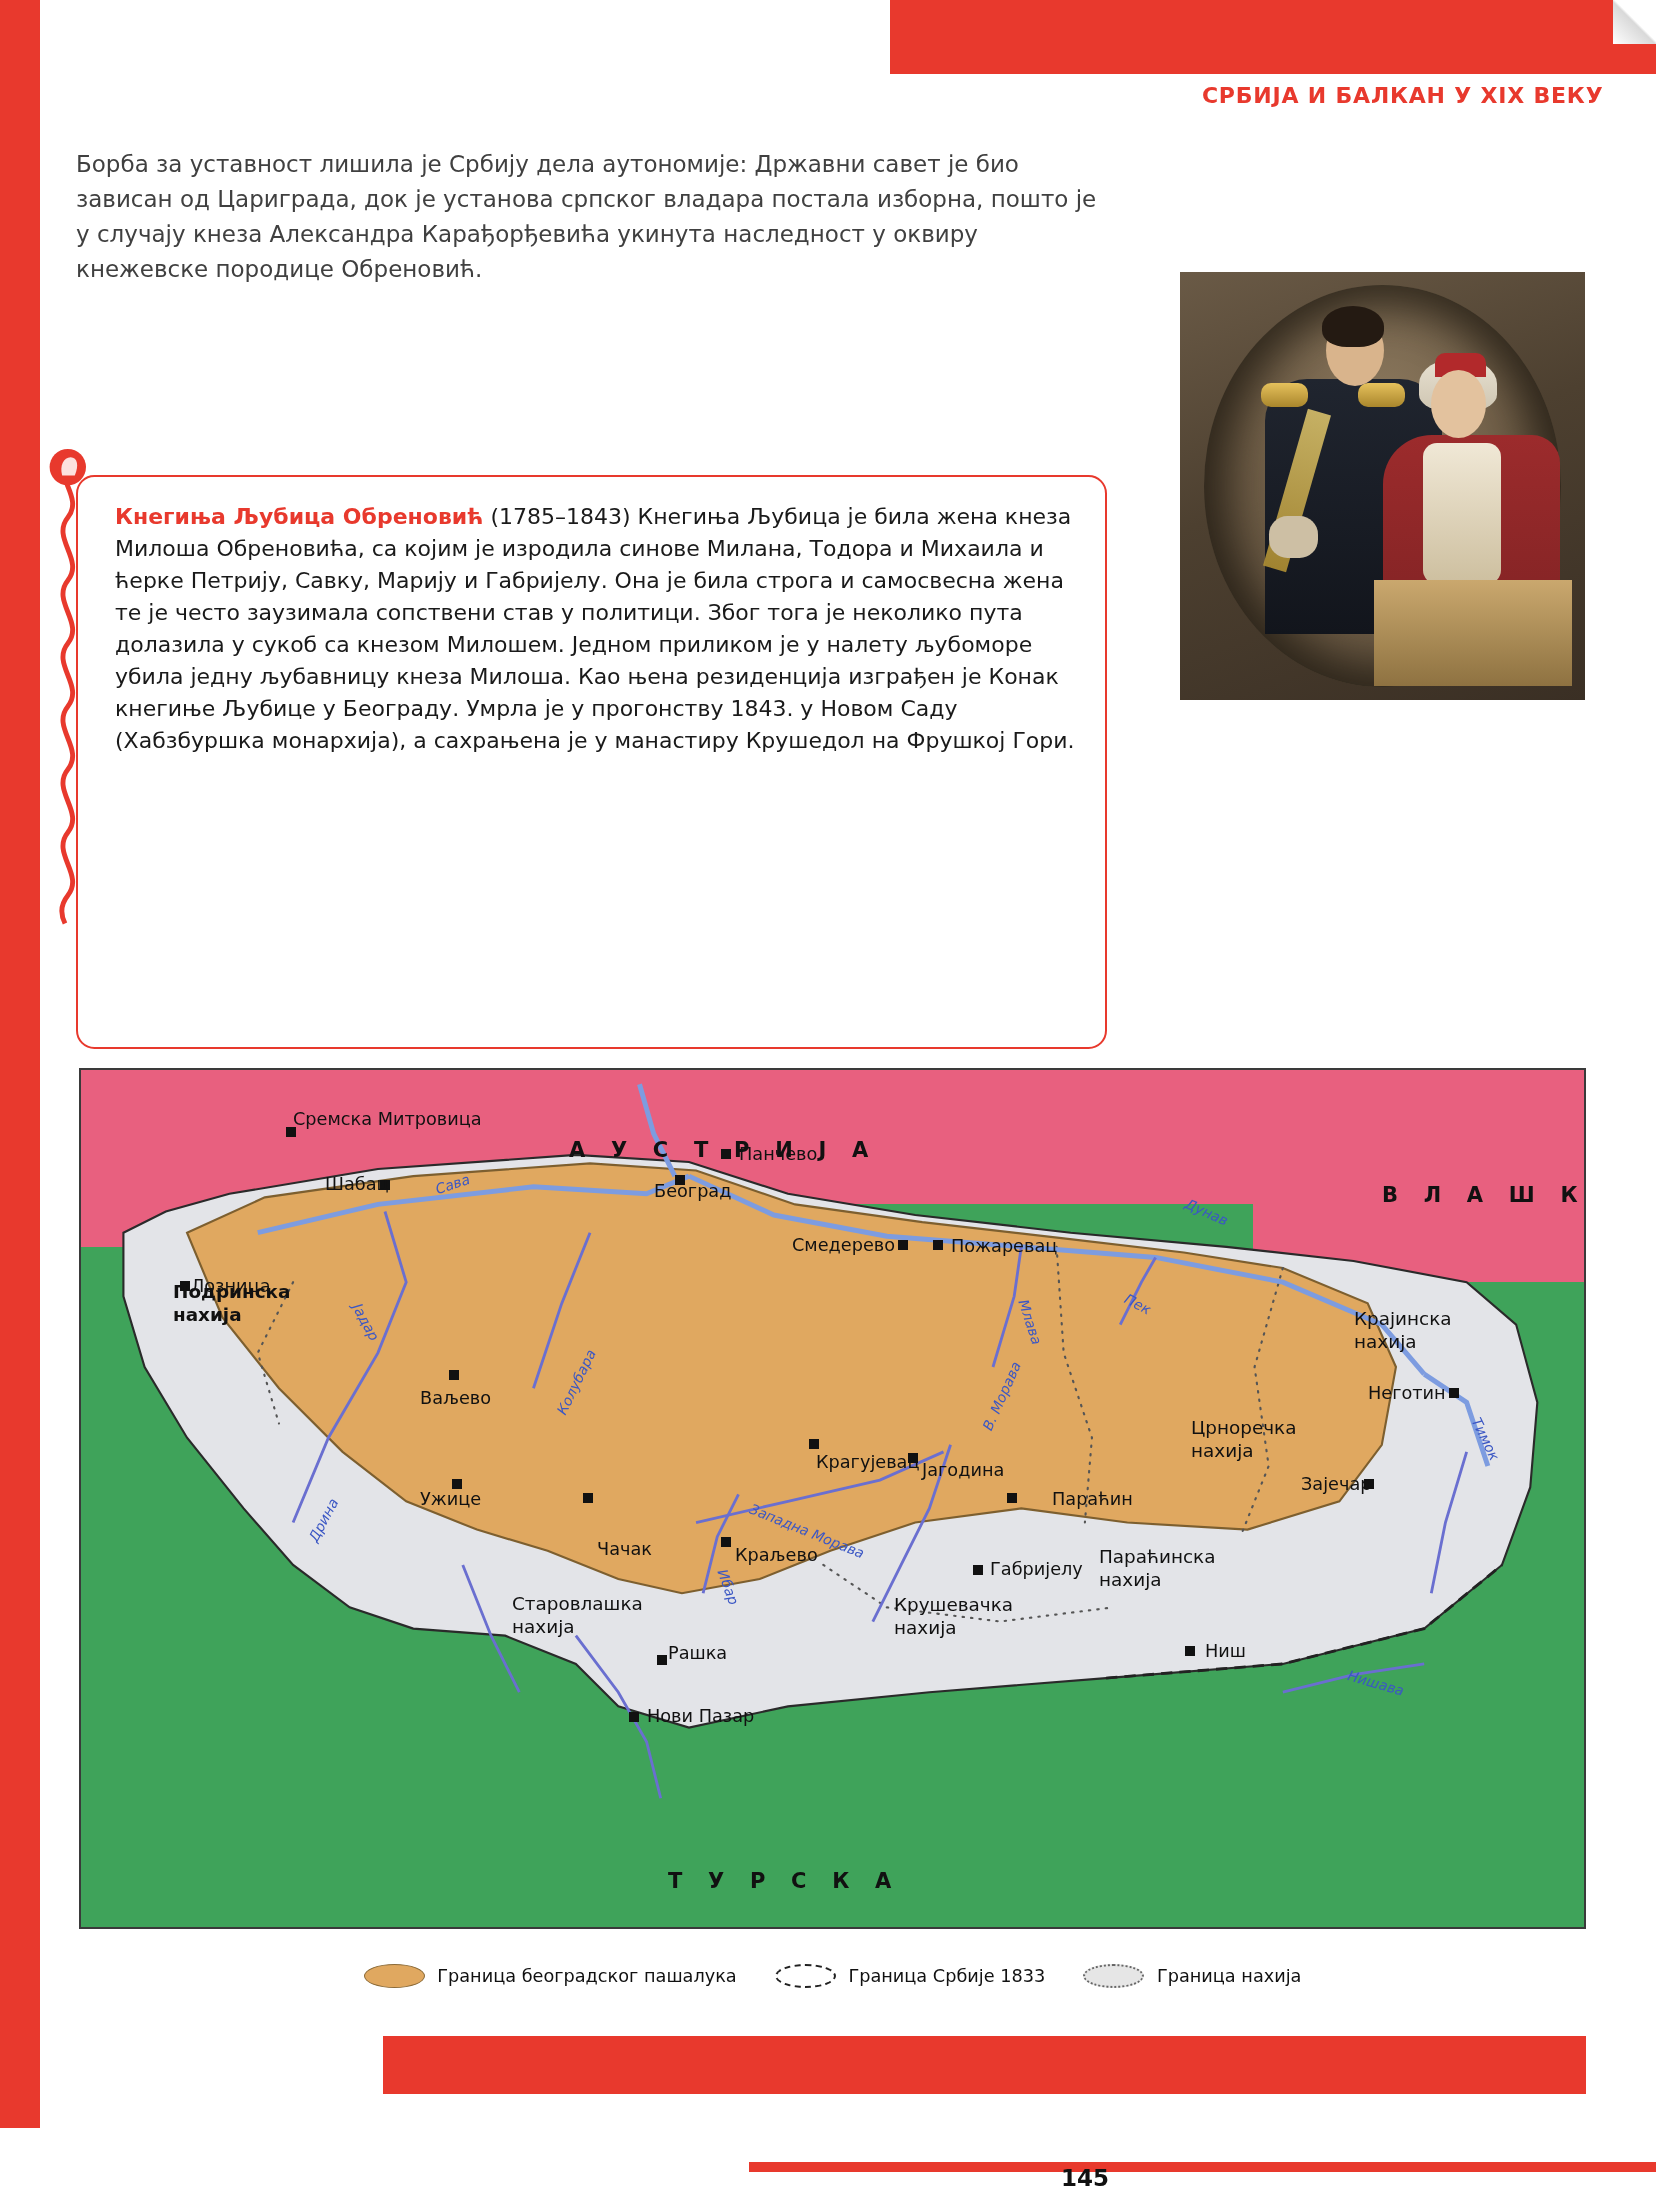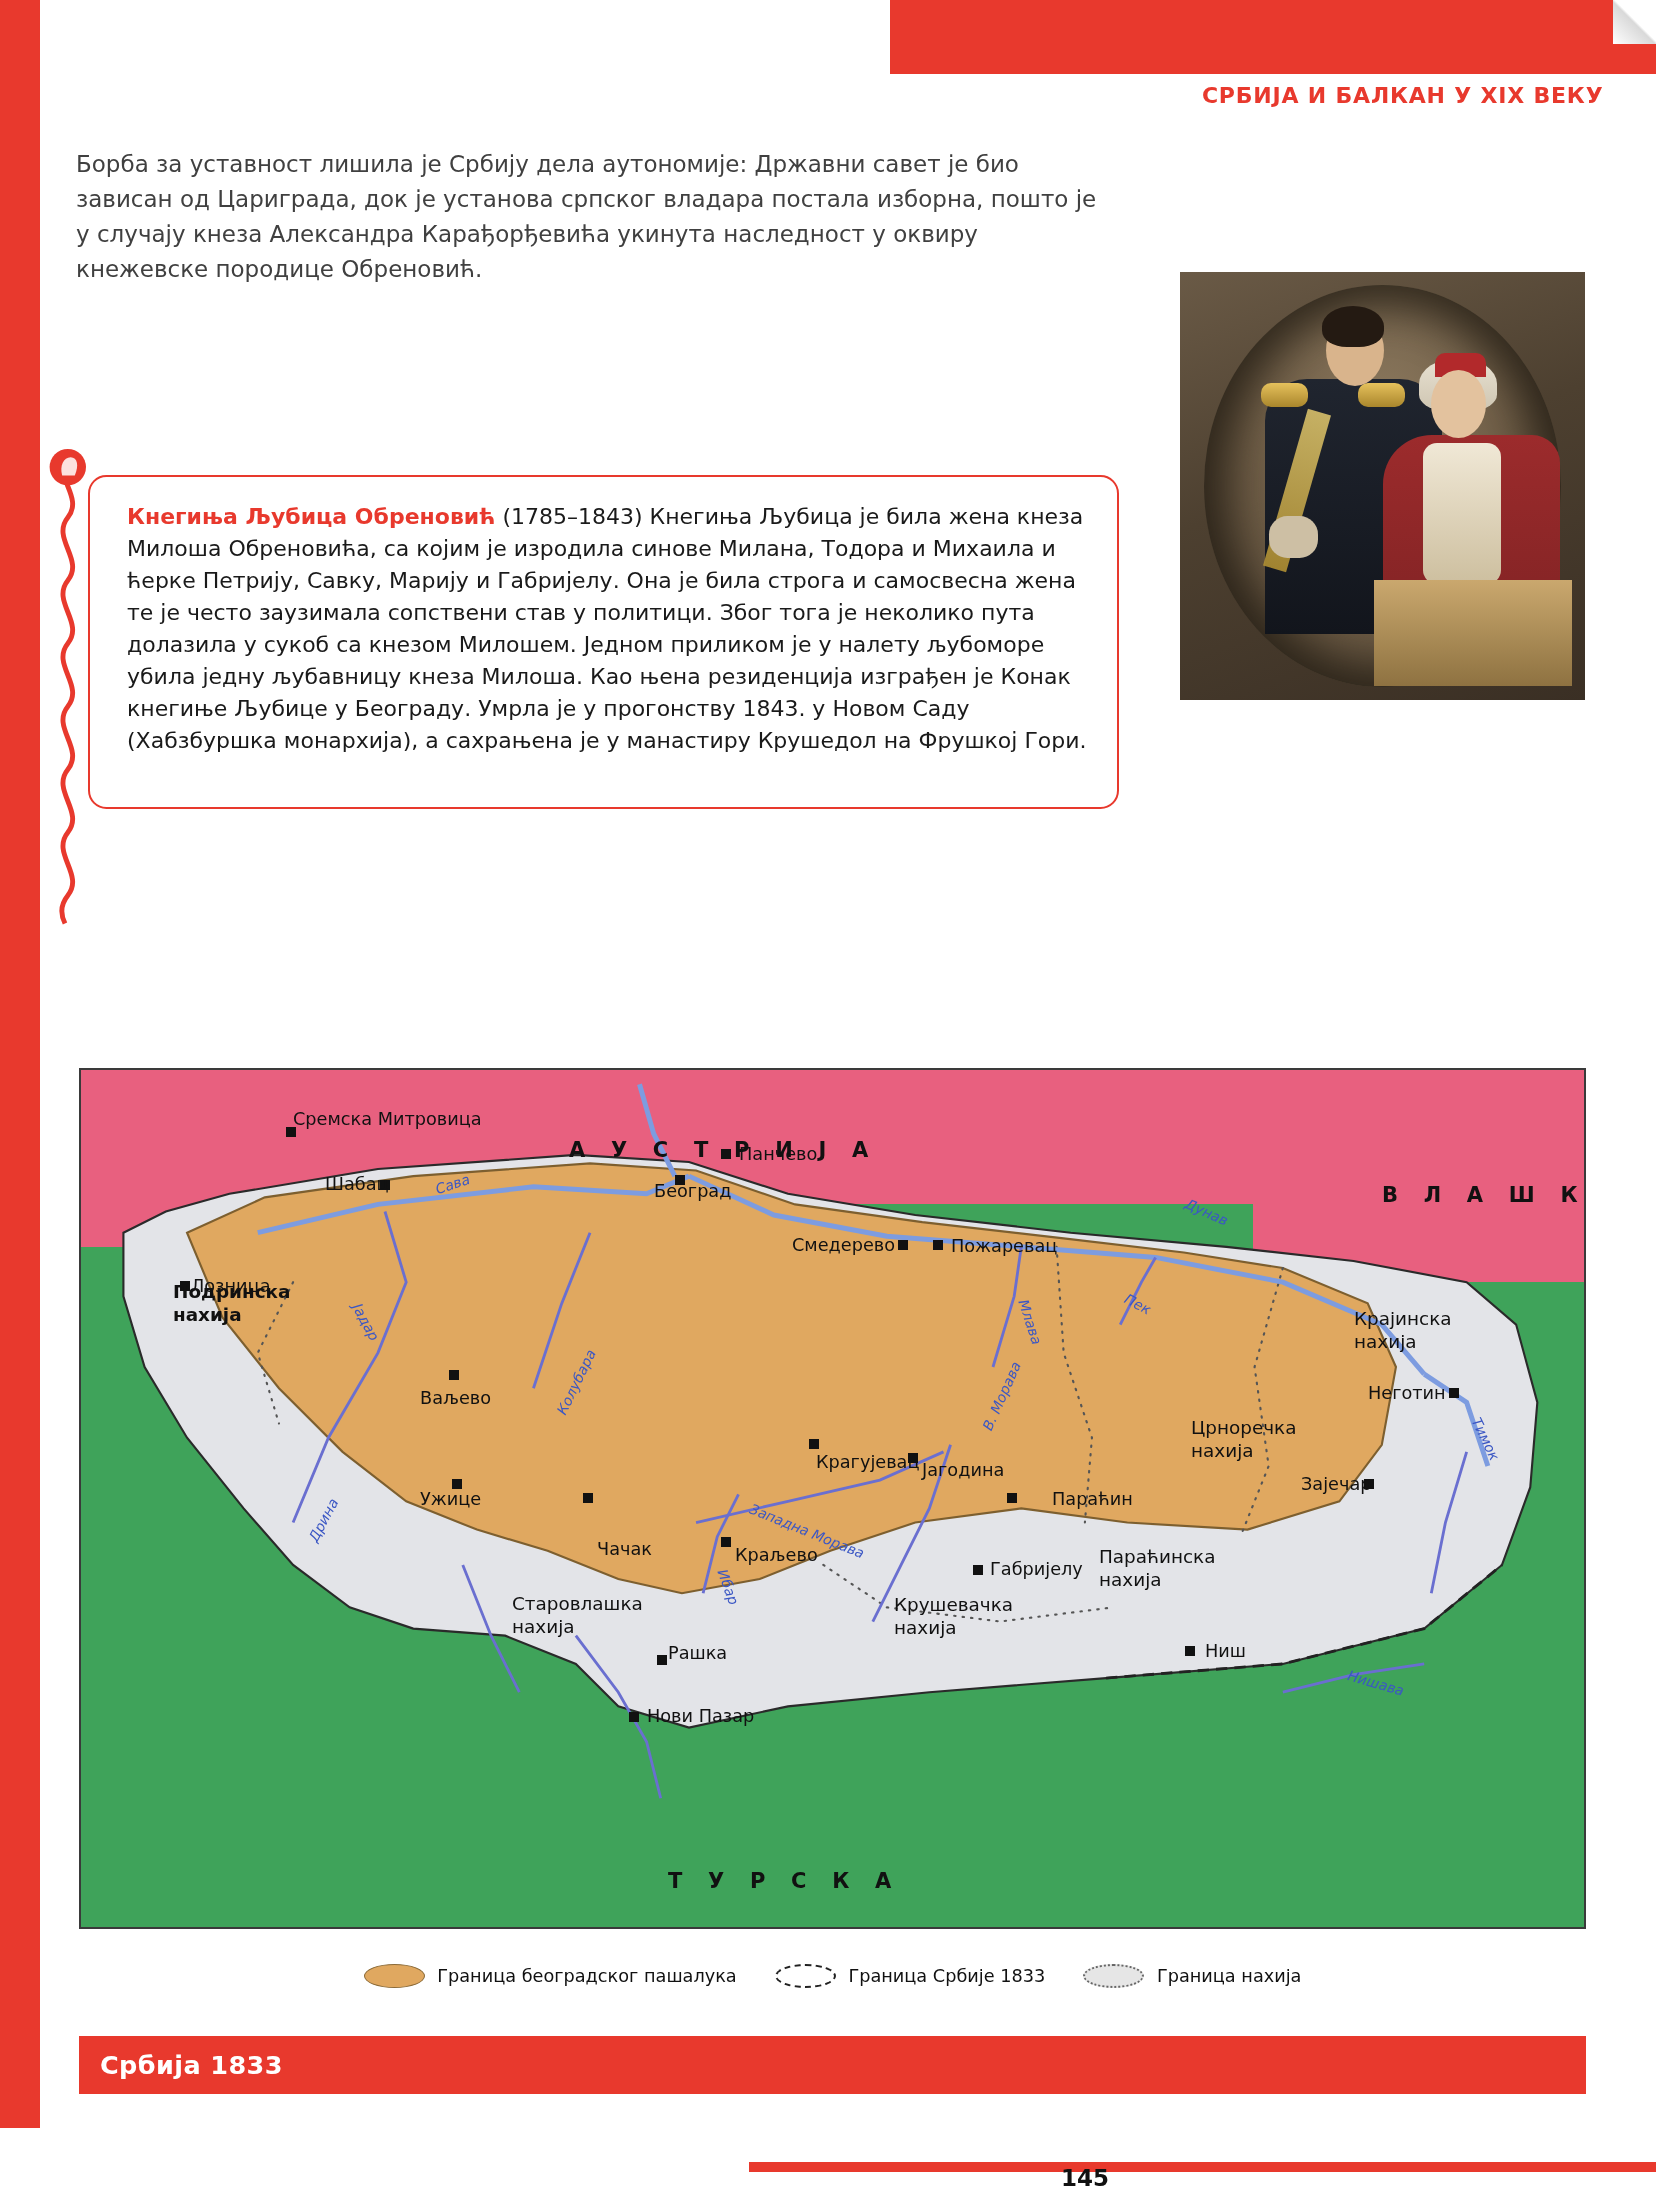--- a/index.html
+++ b/index.html
@@ -175,22 +175,22 @@
     background: #f2a08c;
     padding: 15.6px 18.4px 0 18.4px;
     font-size: 20px;
     line-height: 27.6px;
     color: #1a1a1a;
   }
 
   
   .callout {
     position: absolute;
-    left: 88px; top: 475px;
-    width: 1031px; height: 334px;
+    left: 76px; top: 475px;
+    width: 1031px; height: 574px;
     border: 2.8px solid #e8392d;
     border-radius: 18.4px;
     background: #ffffff;
   }
   .callout-text {
     position: absolute;
     left: 37px; top: 24px;
     width: 962px;
     font-size: 22px;
     line-height: 32px;
@@ -494,18 +494,17 @@
       <span class="swatch-dash"></span>
       <span>Граница Србије 1833</span>
     </div>
     <div class="legend-item">
       <span class="swatch-dot"></span>
       <span>Граница нахија</span>
     </div>
   </div>
 
   <div class="map-title-bar-ext"></div>
-  <div class="map-title-bar">Србија 1833</div>
 
   <div class="footer-rule"></div>
   <div class="page-num">145</div>
 </div>
 
 
 </body></html>

